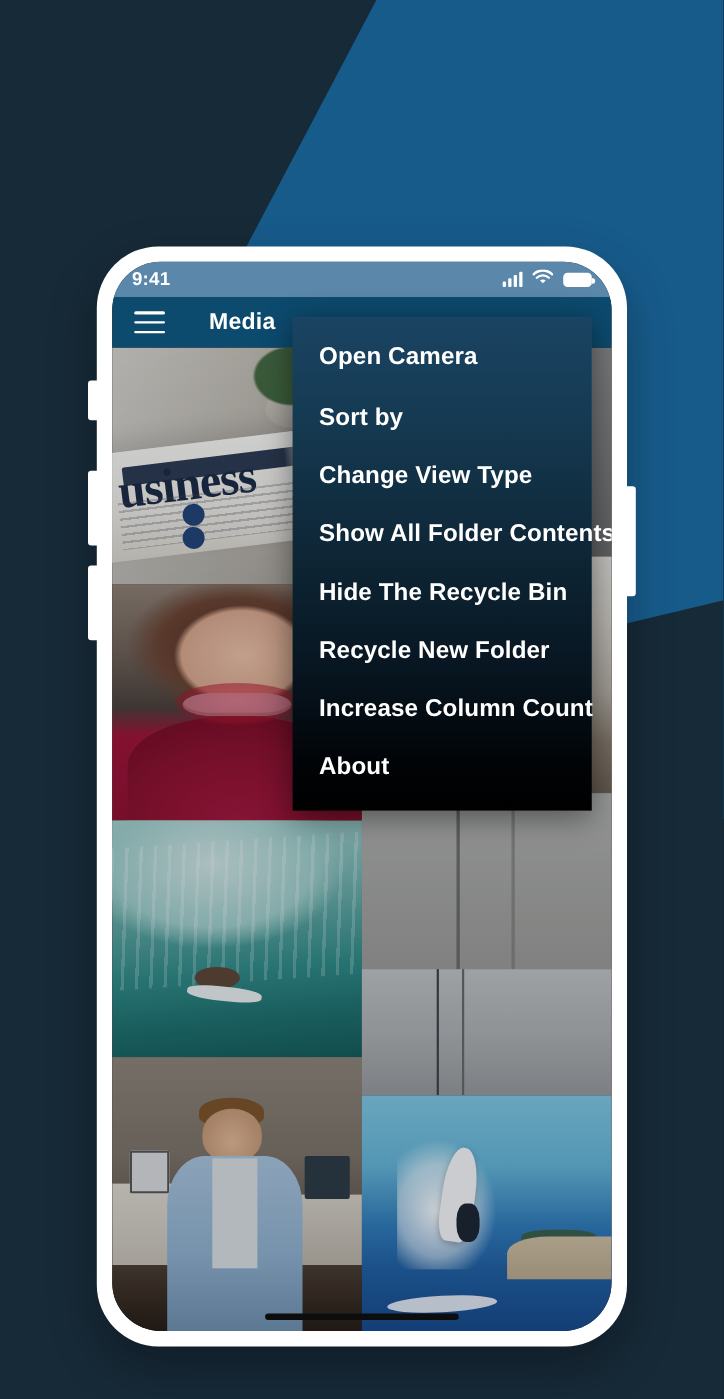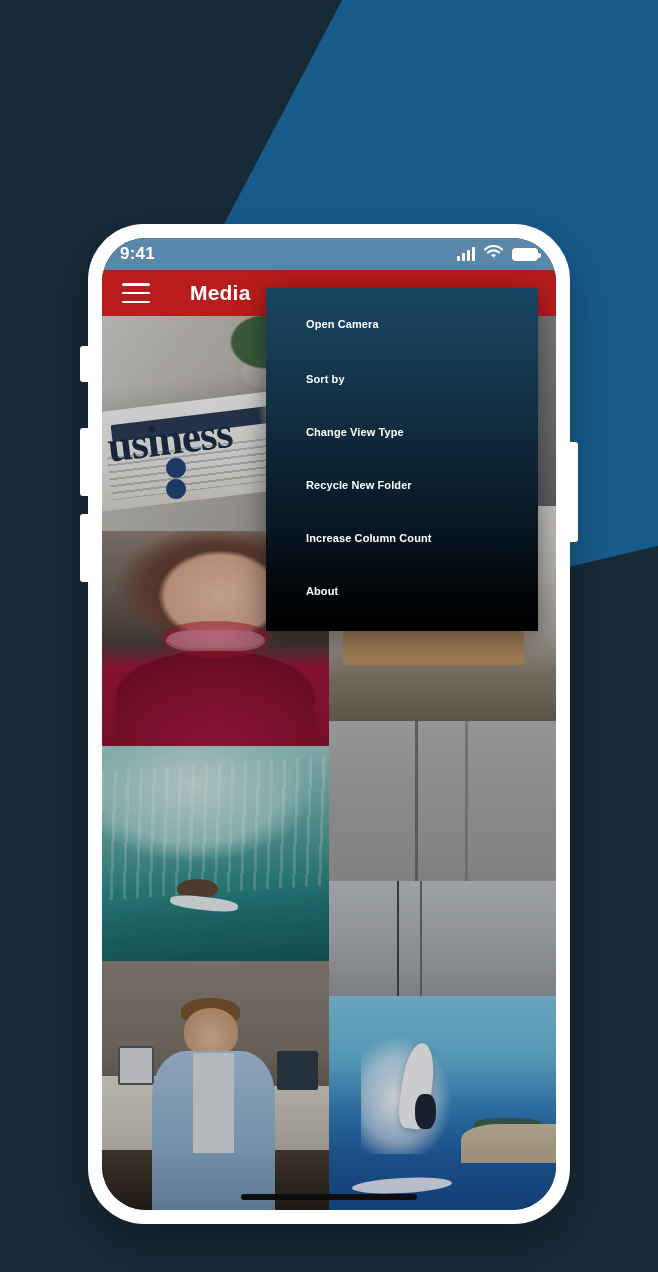--- a/index.html
+++ b/index.html
@@ -91,21 +91,21 @@
   }
   .batt::after {
     content:""; position:absolute; right:-5px; top:3.5px;
     width:3px; height:5px; background:#fff; border-radius:0 2px 2px 0;
   }
 
   
   #appbar {
     position: absolute; top: 32px; left: 0; right: 0;
     height: 46px;
-    background: #b91c1c;
+    background: #0c4a6e;
     display: flex; align-items: center;
     padding-left: 20px;
     z-index: 5;
   }
   #hamburger {
     width: 28px; height: 20px;
     display: flex; flex-direction: column; justify-content: space-between;
     cursor: pointer;
   }
   #hamburger span { display:block; height:2.5px; background:#fff; border-radius:2px; }
@@ -345,23 +345,23 @@
     position: absolute;
     left: 164px; top: 50px;
     width: 272px;
     background: linear-gradient(180deg, #1a4463 0%, #153951 22%, #0e2636 48%, #071520 72%, #010407 90%, #000000 100%);
     z-index: 20;
     padding: 8px 0 14px 0;
     box-shadow: 0 6px 26px rgba(0,0,0,.45);
   }
   .menu-item {
     color: #ffffff;
-    font-size: 11px;
+    font-size: 22px;
     font-weight: bold;
-    padding: 0 0 0 40px;
+    padding: 0 0 0 24px;
     height: 53px;
     display: flex; align-items: center;
     white-space: nowrap;
     letter-spacing: .1px;
     cursor: pointer;
   }
   .menu-item:first-child { height: 56px; }
 </style>
 </head>
 <body>
@@ -463,20 +463,22 @@
             <span></span>
             <span></span>
         </div>
         <div id="appbar-title">Media</div>
       </div>
 
       <div id="menu">
         <div class="menu-item">Open Camera</div>
         <div class="menu-item">Sort by</div>
         <div class="menu-item">Change View Type</div>
+        <div class="menu-item">Show All Folder Contents</div>
+        <div class="menu-item">Hide The Recycle Bin</div>
         <div class="menu-item">Recycle New Folder</div>
         <div class="menu-item">Increase Column Count</div>
         <div class="menu-item">About</div>
       </div>
 
       <div id="home-indicator"></div>
 
     </div>
   </div>
 </div>

